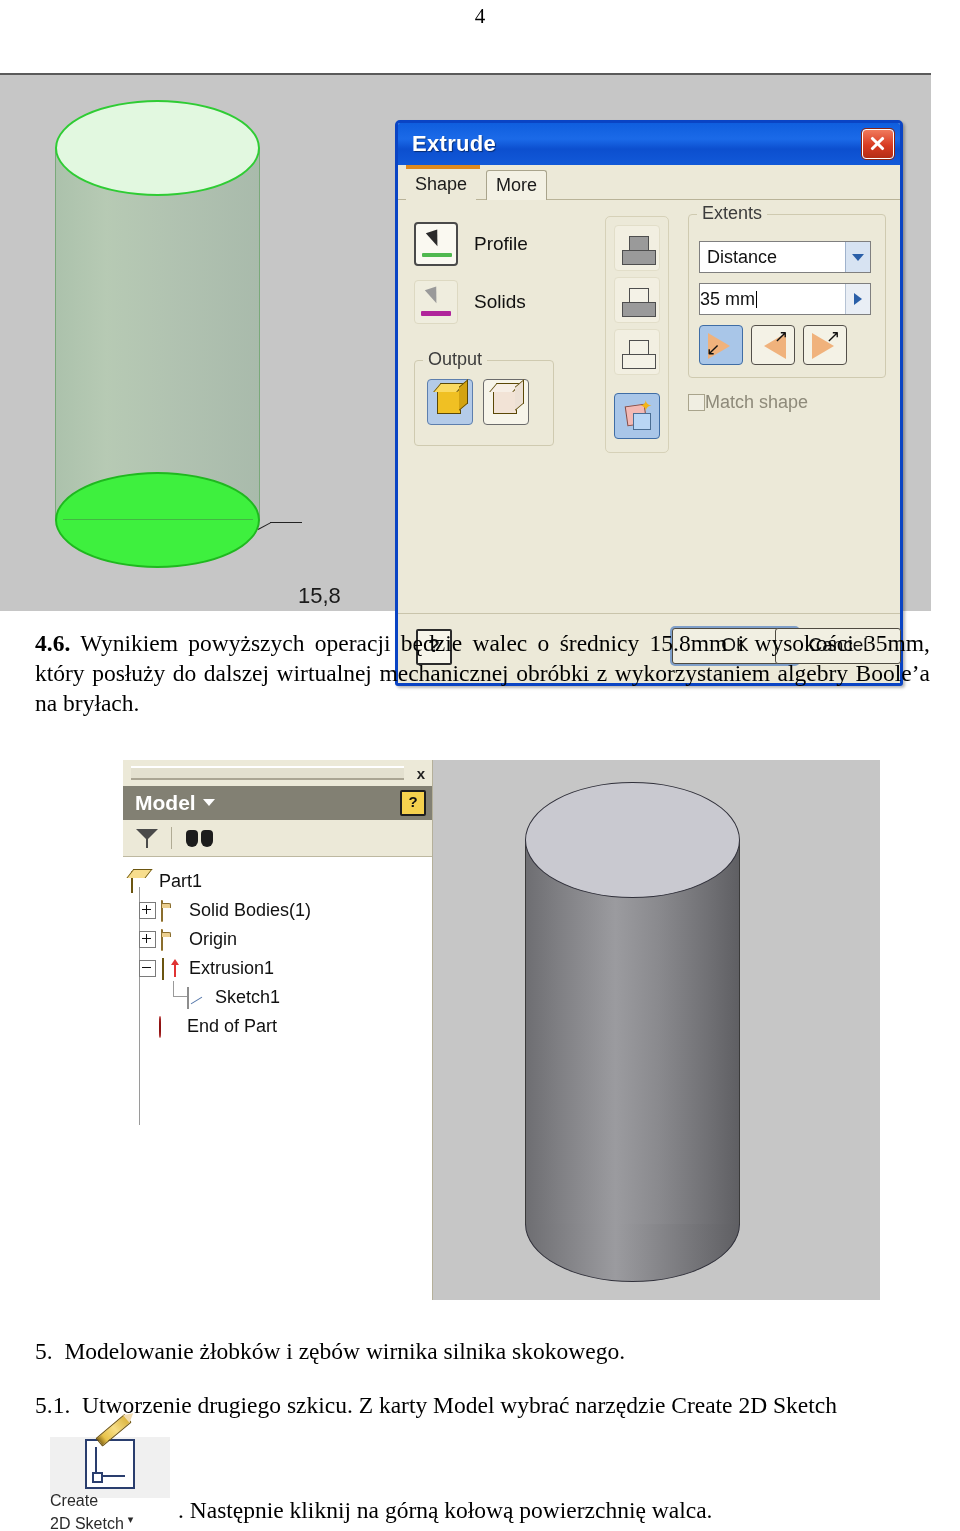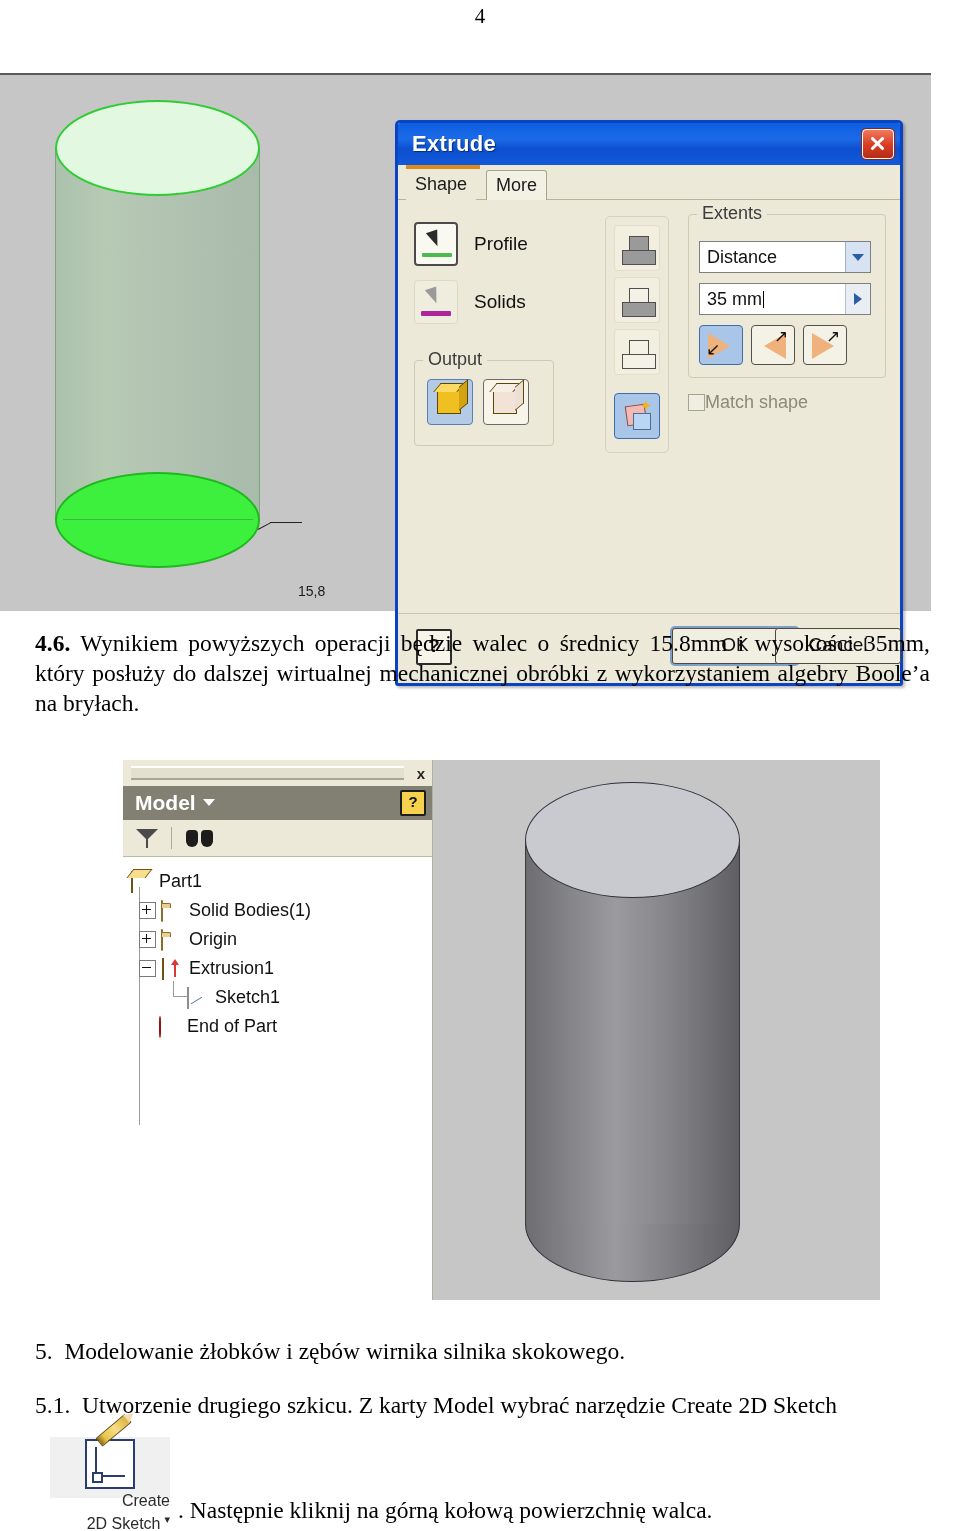--- a/index.html
+++ b/index.html
@@ -97,21 +97,21 @@
     content: "";
     position: absolute;
     left: 12px; top: 3px;
     width: 32px; height: 1px;
     background: #222;
   }
   .dim-text {
     position: absolute;
     left: 298px; top: 508px;
     font-family: "Liberation Sans", sans-serif;
-    font-size: 14px;
+    font-size: 22px;
     color: #1a1a1a;
   }
 
   
   .dlg {
     position: absolute;
     left: 395px; top: 45px;
     width: 508px; height: 566px;
     background: #ece9d8;
     border: 3px solid #0a44c4;
@@ -408,21 +408,20 @@
     position: absolute;
     left: 10px; top: 68px;
     width: 172px; height: 32px;
     background: #fff;
     border: 1px solid #7f7f7f;
     box-sizing: border-box;
     display: flex; align-items: center;
   }
   .numfield-text {
     flex: 1;
-    padding-left: 7px;
     font-family: "Liberation Sans", sans-serif;
     font-size: 18px;
     color: #111;
     position: relative;
   }
   .caret {
     display: inline-block;
     width: 1px; height: 17px;
     background: #000;
     vertical-align: -3px;
@@ -830,21 +829,21 @@
   .para-5  { left: 35px; top: 1336px; width: 895px; }
   .para-51 { left: 35px; top: 1390px; width: 895px; }
   .para-52 { left: 178px; top: 1495px; width: 760px; }
 
   
   .c2ds {
     position: absolute;
     left: 50px; top: 1437px;
     width: 120px; height: 61px;
     background: #f0f0f0;
-    text-align: right;
+    text-align: left;
   }
   .c2ds-box {
     width: 46px; height: 46px;
     margin: 2px auto 0 auto;
     background: #ffffff;
     border: 2px solid #2a3e6e;
     position: relative;
   }
   .c2ds-axisv {
     position: absolute; left: 8px; top: 6px;

